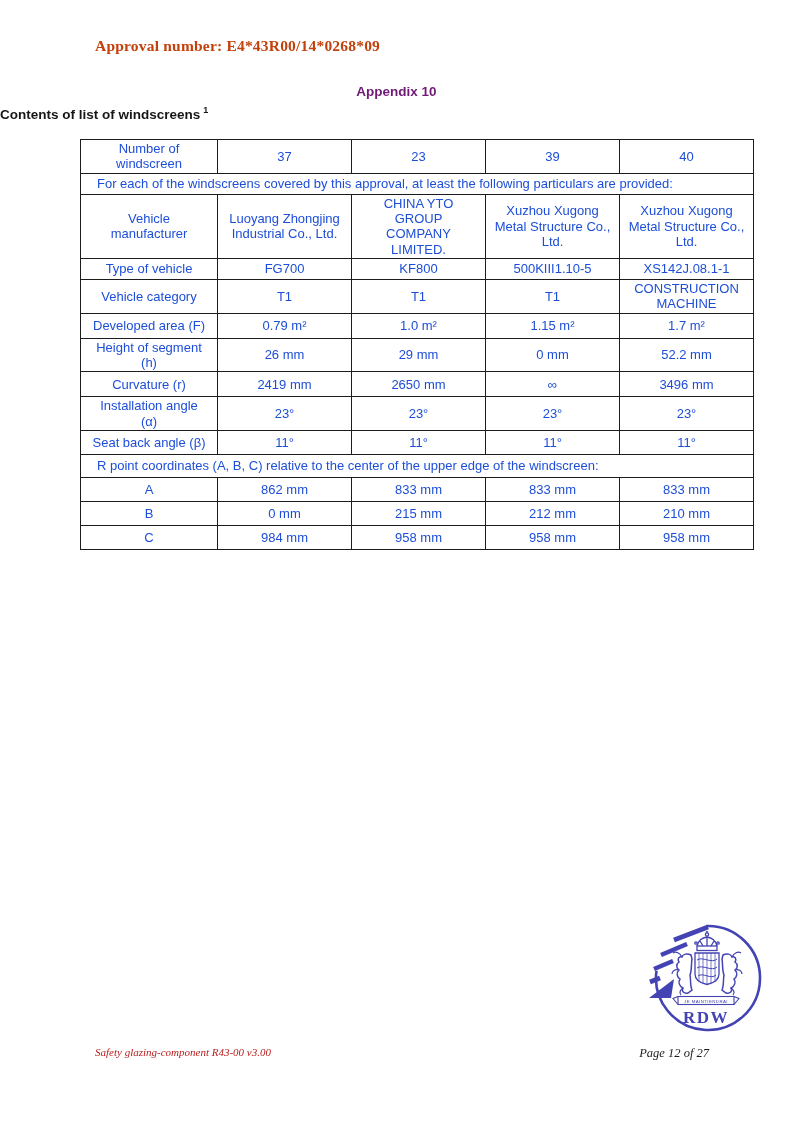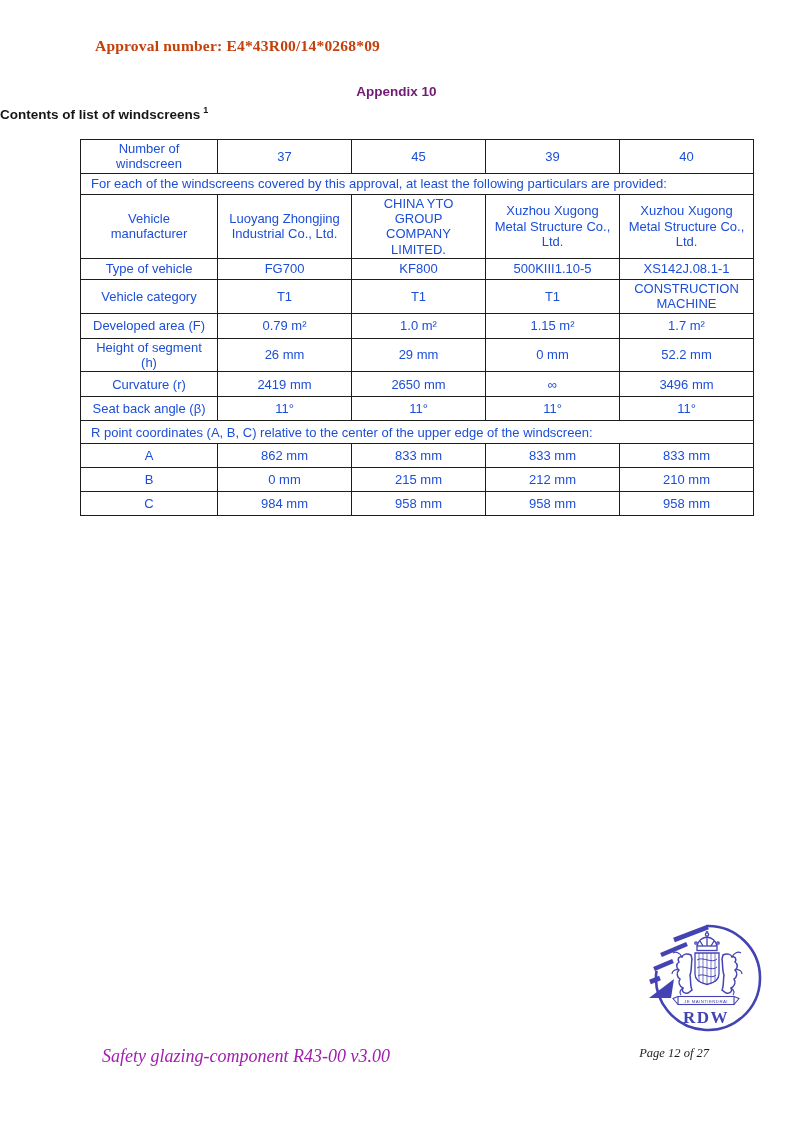--- a/index.html
+++ b/index.html
@@ -63,21 +63,21 @@
   table.wtable td {
     border: 1.4px solid #1c1c1c;
     text-align: center;
     vertical-align: middle;
     padding: 1px 4px;
     white-space: pre-line;
     overflow: hidden;
   }
   table.wtable td.note {
     text-align: left;
-    padding: 2px 10px;
+    padding: 2px 16px;
     white-space: normal;
   }
   tr.r1  { height: 33px; }
   tr.r2  { height: 21px; }
   tr.r3  { height: 61px; }
   tr.r4  { height: 21px; }
   tr.r5  { height: 29px; }
   tr.r6  { height: 25px; }
   tr.r7  { height: 30px; }
   tr.r8  { height: 25px; }
@@ -93,23 +93,22 @@
     top: 920px;
     width: 128px;
     height: 124px;
   }
   .footer-left {
     position: absolute;
     left: 95px;
     top: 1046px;
     font-family: "Liberation Serif", serif;
     font-style: italic;
-    font-size: 18px;
-    color: #a21caf;
-    margin-left: 7px;
+    font-size: 11px;
+    color: #b91c1c;
   }
   .footer-right {
     position: absolute;
     right: 84px;
     top: 1046px;
     font-family: "Liberation Serif", serif;
     font-style: italic;
     font-size: 12.5px;
     color: #1c1c1c;
     margin-left: 40px;
@@ -132,21 +131,21 @@
         <col style="width:134px">
         <col style="width:134px">
         <col style="width:134px">
         <col style="width:134px">
     </colgroup>
     <tbody>
       <tr class="r1">
         <td>Number of
 windscreen</td>
         <td>37</td>
-        <td>45</td>
+        <td>23</td>
         <td>39</td>
         <td>40</td>
       </tr>
       <tr class="r2">
         <td class="note" colspan="5">For each of the windscreens covered by this approval, at least the following particulars are provided:</td>
       </tr>
       <tr class="r3">
         <td>Vehicle
 manufacturer</td>
         <td>Luoyang Zhongjing
@@ -192,20 +191,28 @@
         <td>0 mm</td>
         <td>52.2 mm</td>
       </tr>
       <tr class="r8">
         <td>Curvature (r)</td>
         <td>2419 mm</td>
         <td>2650 mm</td>
         <td>∞</td>
         <td>3496 mm</td>
       </tr>
+      <tr class="r9">
+        <td>Installation angle
+(α)</td>
+        <td>23°</td>
+        <td>23°</td>
+        <td>23°</td>
+        <td>23°</td>
+      </tr>
       <tr class="r10">
         <td>Seat back angle (β)</td>
         <td>11°</td>
         <td>11°</td>
         <td>11°</td>
         <td>11°</td>
       </tr>
       <tr class="r11">
         <td class="note" colspan="5">R point coordinates (A, B, C) relative to the center of the upper edge of the windscreen:</td>
       </tr>

